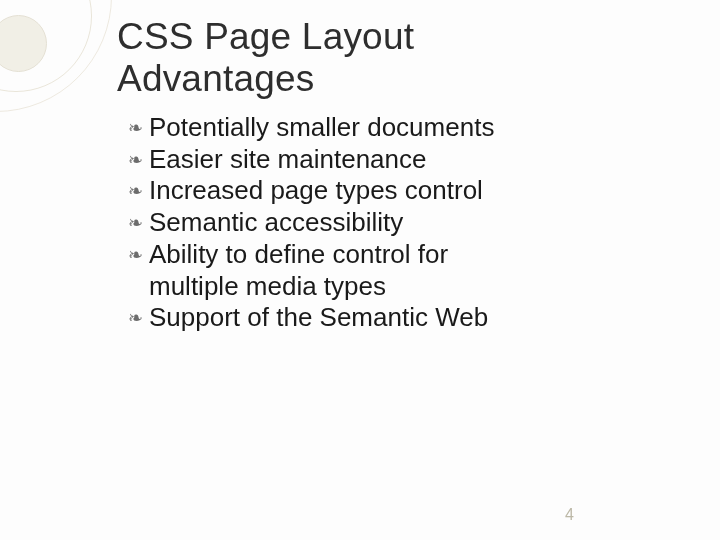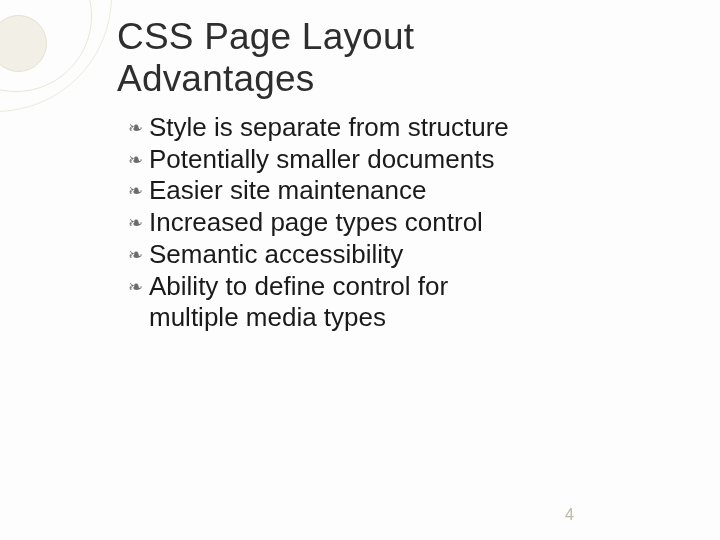--- a/index.html
+++ b/index.html
@@ -93,22 +93,22 @@
 
 <div class="slide">
 
   <div class="deco big"></div>
   <div class="deco mid"></div>
   <div class="deco small"></div>
 
   <div class="title">CSS Page Layout Advantages</div>
 
   <div class="body">
-    <span class="item">Style is separate from structure</span>
     <span class="item">Potentially smaller documents</span>
     <span class="item">Easier site maintenance</span>
     <span class="item">Increased page types control</span>
     <span class="item">Semantic accessibility</span>
     <span class="item">Ability to define control for multiple media types</span>
+    <span class="item">Support of the Semantic Web</span>
   </div>
 
   <div class="pagenum">4</div>
 </div>
 
 </body></html>

